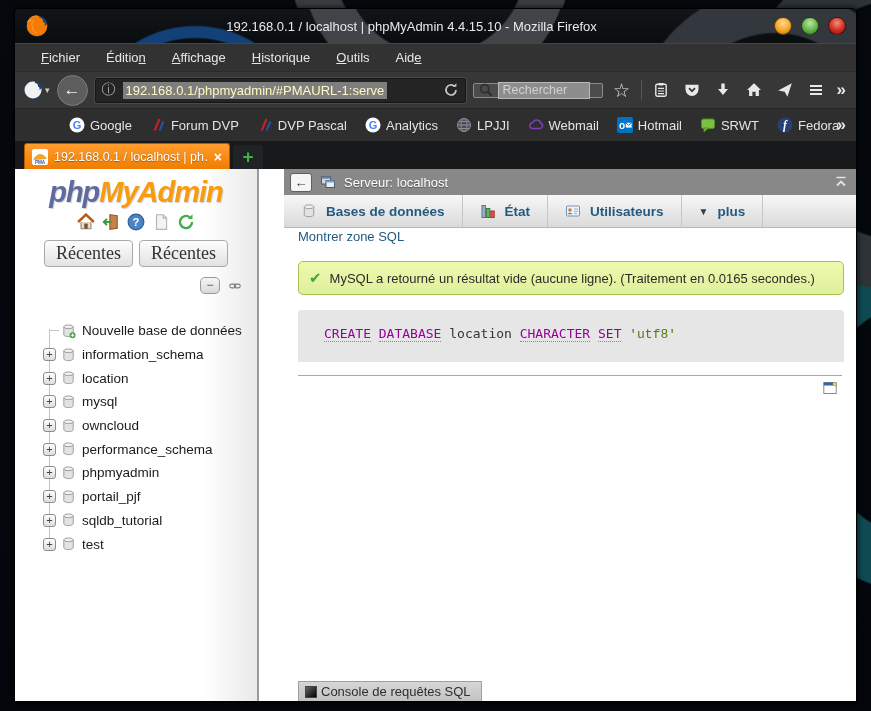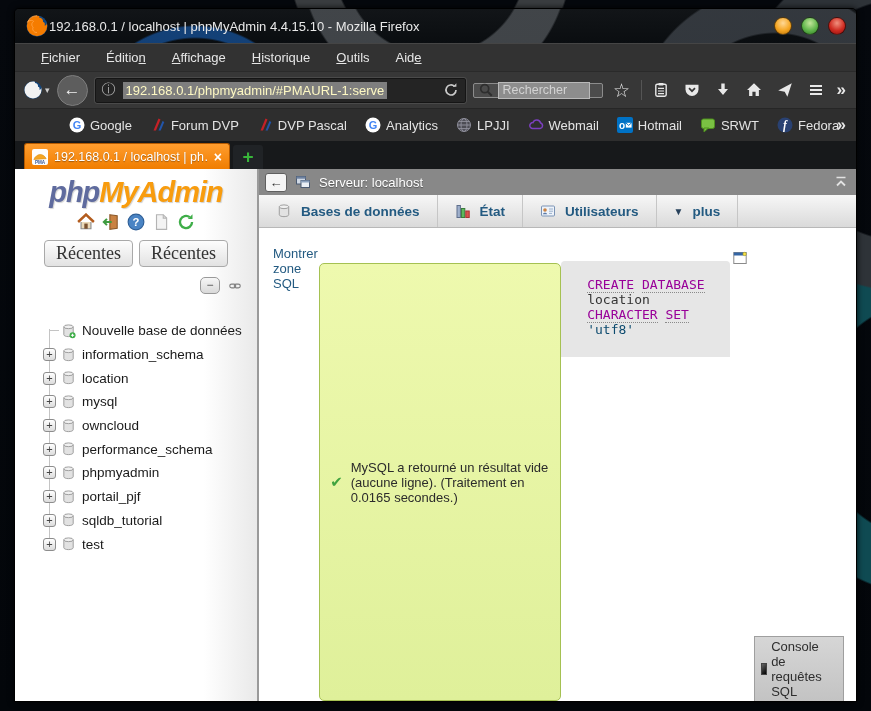--- a/index.html
+++ b/index.html
@@ -29,21 +29,21 @@
   
   .titlebar {
     height:34px; flex:0 0 34px; display:flex; align-items:center; padding:0 10px;
     background:
       radial-gradient(circle at 180px 130px, transparent 100px, rgba(20,70,130,.9) 102px, rgba(20,70,130,.9) 112px, transparent 114px),
       radial-gradient(circle at 420px -45px, transparent 90px, rgba(70,74,78,.9) 92px, rgba(70,74,78,.9) 132px, transparent 134px),
       radial-gradient(circle at 760px 120px, transparent 95px, rgba(55,60,66,.9) 97px, rgba(55,60,66,.9) 140px, transparent 142px),
       linear-gradient(#121518,#0a0d10);
   }
   .fx-logo { width:24px; height:24px; flex:0 0 24px; }
-  .titlebar .title { flex:1; color:#e9e9e9; font-size:13px; }
+  .titlebar .title { flex:1; text-align:center; color:#e9e9e9; font-size:13px; }
   .win-btns { display:flex; gap:9px; }
   .win-btn { width:18px; height:18px; border-radius:50%; border:1px solid rgba(0,0,0,.6); }
   .win-btn.min { background:radial-gradient(circle at 50% 32%, #ffd896, #f5a623 55%, #b96f06); }
   .win-btn.max { background:radial-gradient(circle at 50% 32%, #c2e59a, #61b64c 55%, #2f7a22); }
   .win-btn.close { background:radial-gradient(circle at 50% 32%, #f0907e, #cf2b21 55%, #8a0f0f); }
   
   .menubar {
     height:28px; flex:0 0 28px; background:#323232; border-top:1px solid #454545;
     display:flex; align-items:center; padding-left:14px; gap:2px;
   }
@@ -102,21 +102,21 @@
     border:1px solid #b55a00; border-bottom:none; border-radius:3px 3px 0 0;
     display:flex; align-items:center; gap:6px; padding:0 7px;
   }
   .tab-title { flex:1; color:#fff; font-size:12.5px; white-space:nowrap; overflow:hidden; text-shadow:0 1px 1px rgba(0,0,0,.35); }
   .tab-close { color:#fff; font-size:14px; font-weight:bold; }
   .newtab-btn {
     width:30px; height:24px; margin-left:3px; display:flex; align-items:center; justify-content:center;
     color:#38b53a; font-size:19px; font-weight:bold; background:#202326; border-radius:3px 3px 0 0;
   }
   
-  .content { flex:1; display:flex; min-height:0; background:#fff; }
+  .content { flex:1; display:flex; min-height:0; background:#fff;gap:25px; }
   
   .sidebar {
     width:244px; flex:0 0 244px; border-right:2px solid #9a9a9a;
     background:linear-gradient(to right,#ffffff 78%,#e9e9e9 100%);
     padding-top:7px; overflow:hidden; position:relative;
   }
   .pma-logo { text-align:center; font-size:29px; font-weight:bold; font-style:italic; letter-spacing:-1px; text-shadow:1px 1px 1px #d0d0d0; }
   .pma-logo .php { color:#5f6b9e; }
   .pma-logo .myadmin { color:#f89c0e; }
   .side-icons { display:flex; justify-content:center; gap:7px; margin-top:4px; align-items:center; }
@@ -157,35 +157,35 @@
   .pma-tabs {
     height:33px; flex:0 0 33px; background:linear-gradient(#f7f7f7,#dadada);
     border-bottom:1px solid #b8b8b8; display:flex; align-items:stretch;
   }
   .pma-tab {
     display:flex; align-items:center; gap:9px; padding:0 17px; border-right:1px solid #c6c6c6;
   }
   .pma-tab-label { color:#235a81; font-weight:bold; font-size:13.5px; white-space:nowrap; }
   .pma-tab .icon16 { flex:0 0 16px; }
   .plus-caret { color:#28425c; font-size:10px; }
-  .main-body { flex:1; position:relative; padding:18px 12px 0 14px; overflow:hidden; display:flex; flex-direction:row;justify-content:center; }
+  .main-body { flex:1; position:relative; padding:1px 12px 0 14px; overflow:hidden; display:flex; flex-direction:column;justify-content:center; }
   .show-sql-link { color:#235a81; font-size:13px; text-decoration:none; align-self:flex-start; }
   .success-box {
     margin-top:17px; border:1px solid #a5c152; border-radius:5px;
     background:linear-gradient(#eef9ae,#dff09a); padding:7px 10px;
     font-size:13px; color:#2b2b2b; display:flex; align-items:center; gap:8px;
   }
   .check-glyph { color:#3fa33f; font-size:15px; font-weight:bold; }
   .sql-block { margin-top:15px; }
   .sql-code {
     background:#e6e6e6; border-radius:4px 4px 0 0; padding:16px 10px 20px 26px;
     font-family:"DejaVu Sans Mono","Liberation Mono",monospace; font-size:13px; color:#333;
   }
   .sql-kw { color:#990099; border-bottom:1px dotted #8a8a8a; }
-  .sql-str { color:#0c4a6e; }
+  .sql-str { color:#4d7c0f;font-family:Liberation Mono, monospace; }
   .sql-actions {
     background:#dbe3ec; padding:5px 10px; text-align:right; font-size:13.5px;
   }
   .sql-actions a { color:#5784ad; text-decoration:none; margin-left:4px; }
   .main-hr { border:none; border-top:1px solid #a9a9a9; margin:13px 2px 0 0; }
   .newwin-row { display:flex; justify-content:flex-end; padding:4px 6px 0 0; }
   .console-bar {
     margin-top:auto; align-self:flex-start; display:flex; align-items:center; gap:4px;
     background:linear-gradient(#d6d6d6,#c3c3c3); border:1px solid #9f9f9f; border-bottom:none;
     padding:2px 10px 2px 6px; font-size:13px; color:#2e2e2e;

